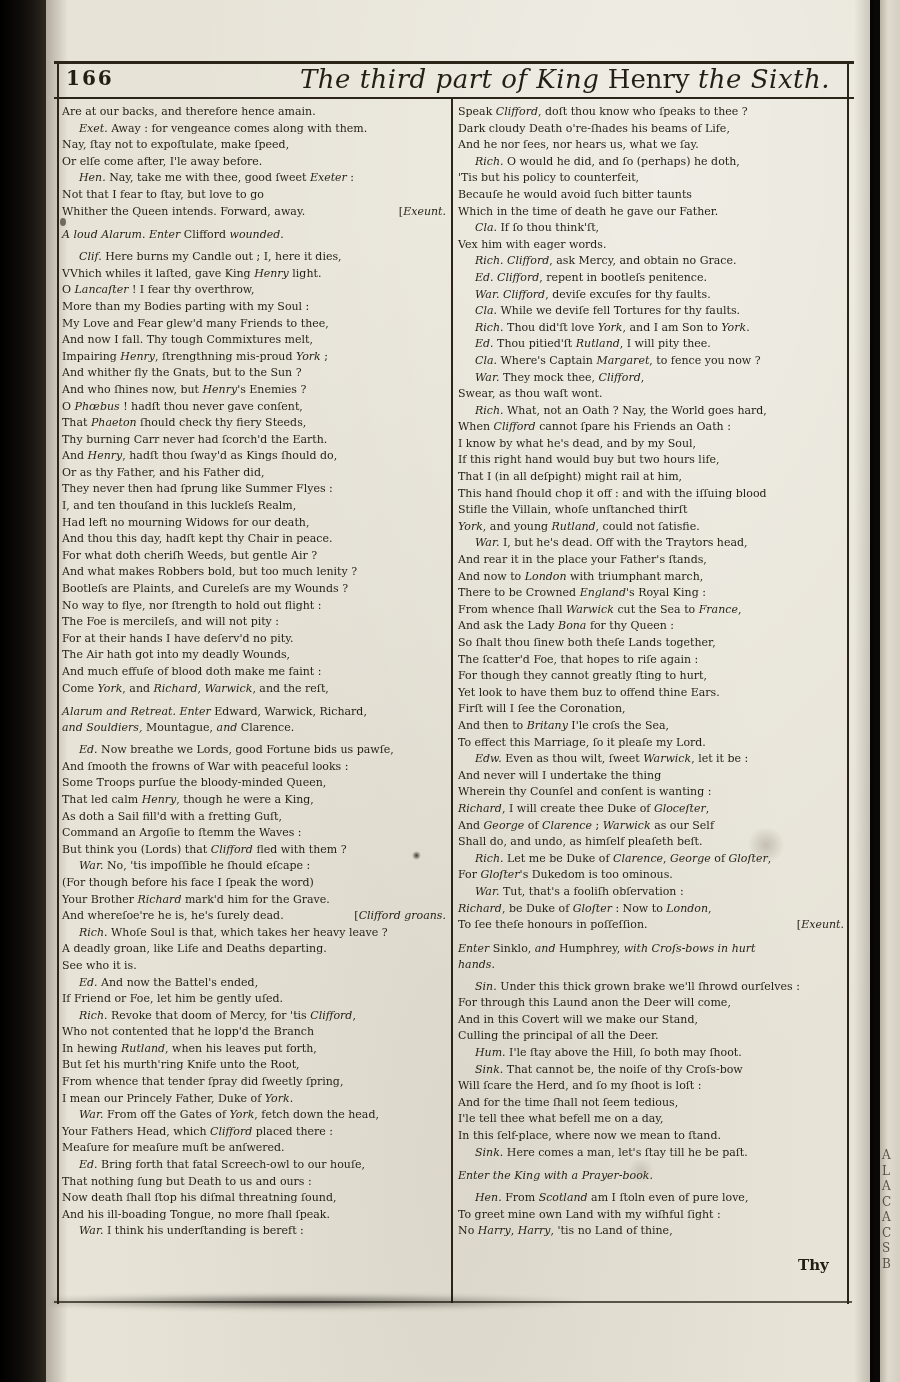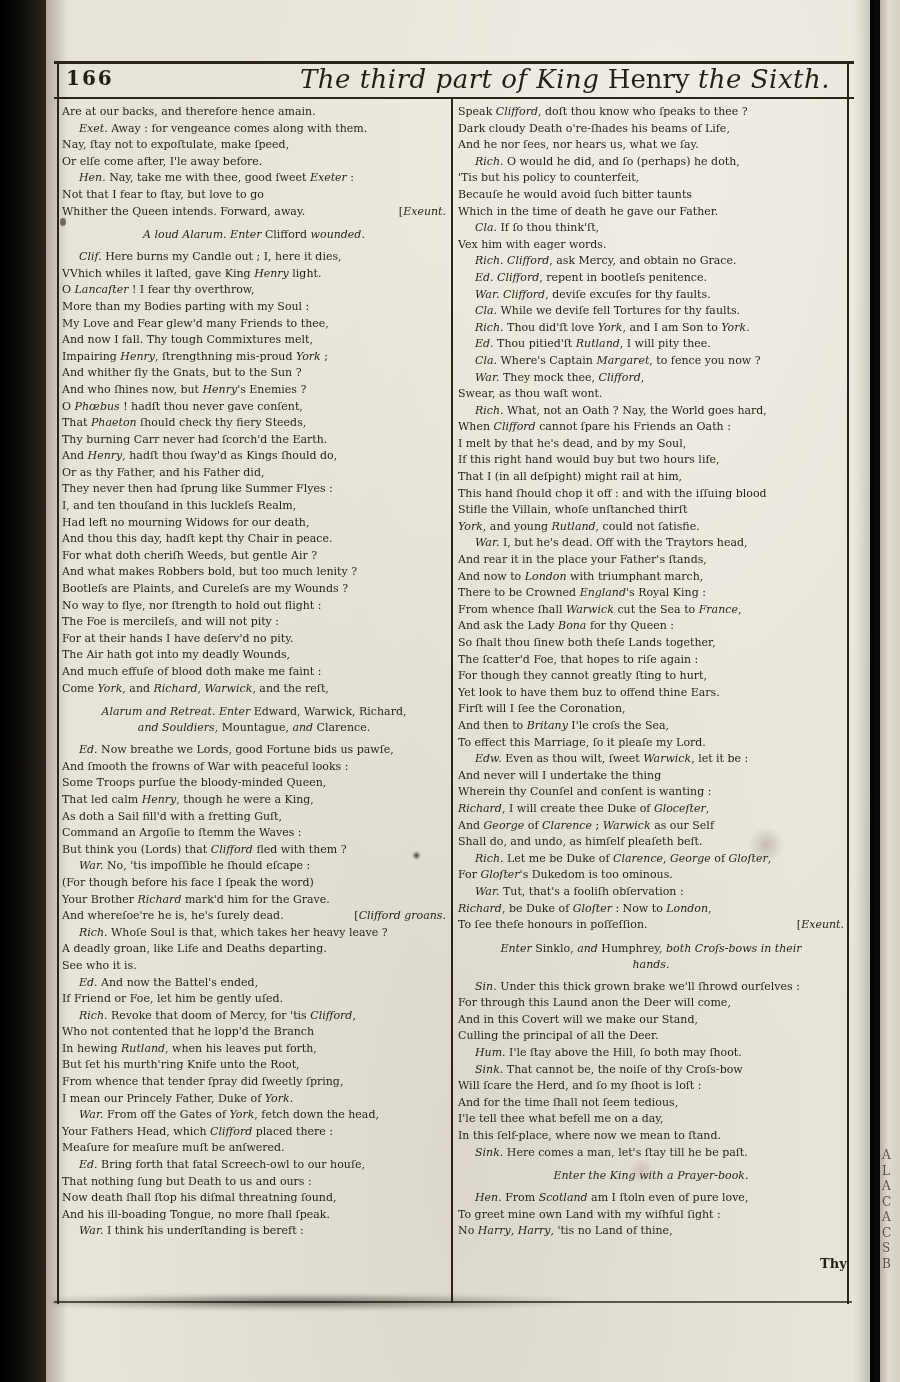--- a/index.html
+++ b/index.html
@@ -47,25 +47,25 @@
   
   .page-number{position:absolute;left:20px;top:66px;font-size:20px;font-weight:bold;letter-spacing:2px;}
   .page-title{position:absolute;left:60px;right:40px;top:64px;text-align:right;font-size:26px;}
   .page-title i{letter-spacing:.5px;}
   
   .col{position:absolute;top:104px;font-size:11px;line-height:16.6px;}
   .col-left{left:16px;width:384px;}
   .col-right{left:412px;width:386px;}
   .ln{white-space:nowrap;}
   .sp{text-indent:17px;}
-  .st{text-align:center;margin:7px 0 6px;white-space:normal;}
+  .st{margin:7px 0 6px;white-space:normal;}
   .st div{line-height:16px;}
   .r{float:right;margin-left:6px;}
   i{font-style:italic;}
-  .catchword{position:absolute;left:752px;top:1256px;font-size:13px;font-weight:bold;margin-left:22px;}
+  .catchword{position:absolute;left:752px;top:1256px;font-size:15px;font-weight:bold;}
   
   .blot1{position:absolute;left:366px;top:851px;width:9px;height:9px;border-radius:50%;
          background:radial-gradient(circle,rgba(30,24,15,.8),rgba(30,24,15,0) 70%);}
   .blot2{position:absolute;left:700px;top:828px;width:40px;height:34px;border-radius:50%;
          background:radial-gradient(circle,rgba(90,80,60,.25),transparent 70%);}
   .blot3{position:absolute;left:580px;top:1160px;width:30px;height:22px;border-radius:50%;
          background:radial-gradient(circle,rgba(90,80,60,.18),transparent 70%);}
   .blot4{position:absolute;left:14px;top:218px;width:6px;height:8px;border-radius:50%;
          background:rgba(40,33,22,.6);}
 </style>
@@ -171,21 +171,21 @@
       <div class="ln sp"><i>Ed.</i> <i>Clifford</i>, repent in bootleſs penitence.</div>
       <div class="ln sp"><i>War.</i> <i>Clifford</i>, deviſe excuſes for thy faults.</div>
       <div class="ln sp"><i>Cla.</i> While we deviſe fell Tortures for thy faults.</div>
       <div class="ln sp"><i>Rich.</i> Thou did'ſt love <i>York</i>, and I am Son to <i>York</i>.</div>
       <div class="ln sp"><i>Ed.</i> Thou pitied'ſt <i>Rutland</i>, I will pity thee.</div>
       <div class="ln sp"><i>Cla.</i> Where's Captain <i>Margaret</i>, to fence you now ?</div>
       <div class="ln sp"><i>War.</i> They mock thee, <i>Clifford</i>,</div>
       <div class="ln v">Swear, as thou waſt wont.</div>
       <div class="ln sp"><i>Rich.</i> What, not an Oath ? Nay, the World goes hard,</div>
       <div class="ln v">When <i>Clifford</i> cannot ſpare his Friends an Oath :</div>
-      <div class="ln v">I melt by that he's dead, and by my Soul,</div>
+      <div class="ln v">I know by what he's dead, and by my Soul,</div>
       <div class="ln v">If this right hand would buy but two hours life,</div>
       <div class="ln v">That I (in all deſpight) might rail at him,</div>
       <div class="ln v">This hand ſhould chop it off : and with the iſſuing blood</div>
       <div class="ln v">Stifle the Villain, whoſe unſtanched thirſt</div>
       <div class="ln v"><i>York</i>, and young <i>Rutland</i>, could not ſatisfie.</div>
       <div class="ln sp"><i>War.</i> I, but he's dead. Off with the Traytors head,</div>
       <div class="ln v">And rear it in the place your Father's ſtands,</div>
       <div class="ln v">And now to <i>London</i> with triumphant march,</div>
       <div class="ln v">There to be Crowned <i>England</i>'s Royal King :</div>
       <div class="ln v">From whence ſhall <i>Warwick</i> cut the Sea to <i>France</i>,</div>
@@ -202,21 +202,21 @@
       <div class="ln v">Wherein thy Counſel and conſent is wanting :</div>
       <div class="ln v"><i>Richard</i>, I will create thee Duke of <i>Gloceſter</i>,</div>
       <div class="ln v">And <i>George</i> of <i>Clarence</i> ; <i>Warwick</i> as our Self</div>
       <div class="ln v">Shall do, and undo, as himſelf pleaſeth beſt.</div>
       <div class="ln sp"><i>Rich.</i> Let me be Duke of <i>Clarence</i>, <i>George</i> of <i>Gloſter</i>,</div>
       <div class="ln v">For <i>Gloſter</i>'s Dukedom is too ominous.</div>
       <div class="ln sp"><i>War.</i> Tut, that's a fooliſh obſervation :</div>
       <div class="ln v"><i>Richard</i>, be Duke of <i>Gloſter</i> : Now to <i>London</i>,</div>
       <div class="ln v"><span class="r">[<i>Exeunt.</i></span>To ſee theſe honours in poſſeſſion.</div>
       <div class="ln st">
-        <div><i>Enter</i> Sinklo, <i>and</i> Humphrey, <i>both Croſs-bows in their</i></div>
+        <div><i>Enter</i> Sinklo, <i>and</i> Humphrey, <i>with Croſs-bows in hurt</i></div>
         <div><i>hands.</i></div>
       </div>
       <div class="ln sp"><i>Sin.</i> Under this thick grown brake we'll ſhrowd ourſelves :</div>
       <div class="ln v">For through this Laund anon the Deer will come,</div>
       <div class="ln v">And in this Covert will we make our Stand,</div>
       <div class="ln v">Culling the principal of all the Deer.</div>
       <div class="ln sp"><i>Hum.</i> I'le ſtay above the Hill, ſo both may ſhoot.</div>
       <div class="ln sp"><i>Sink.</i> That cannot be, the noiſe of thy Croſs-bow</div>
       <div class="ln v">Will ſcare the Herd, and ſo my ſhoot is loſt :</div>
       <div class="ln v">And for the time ſhall not ſeem tedious,</div>

